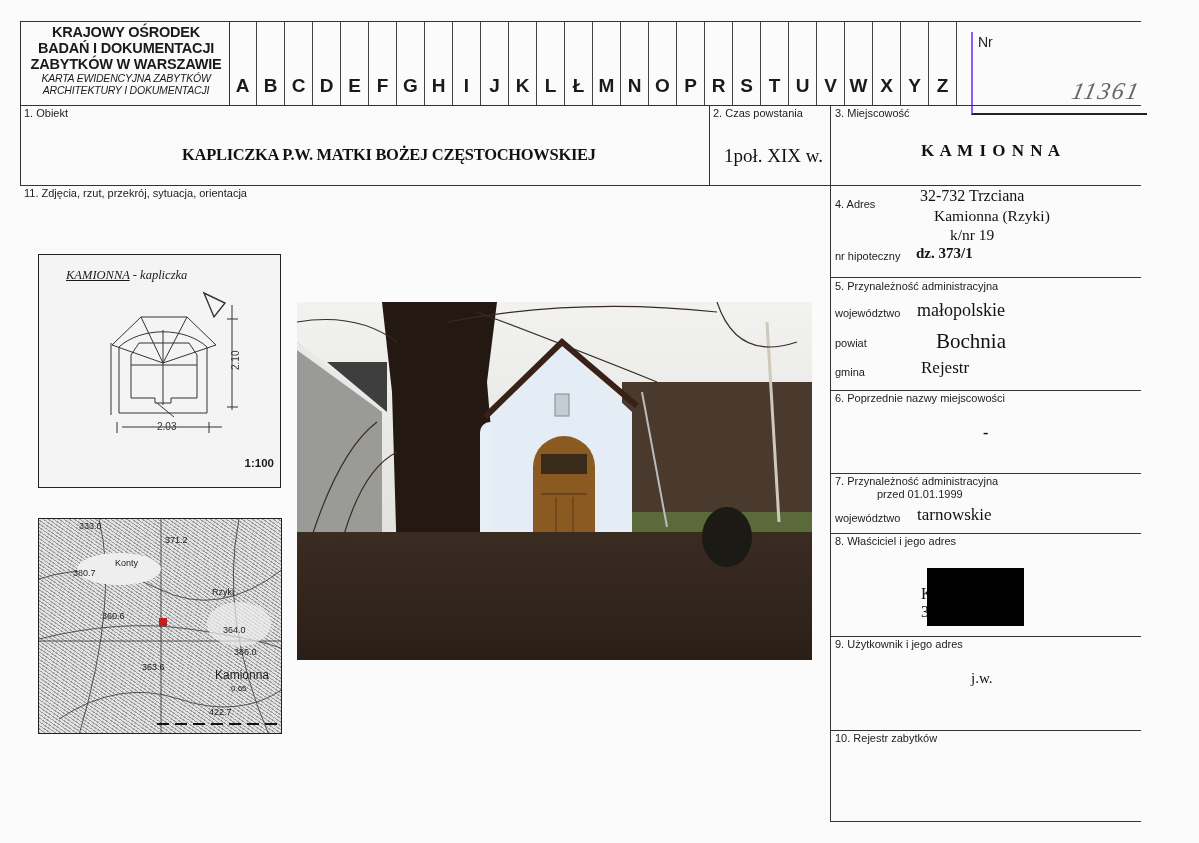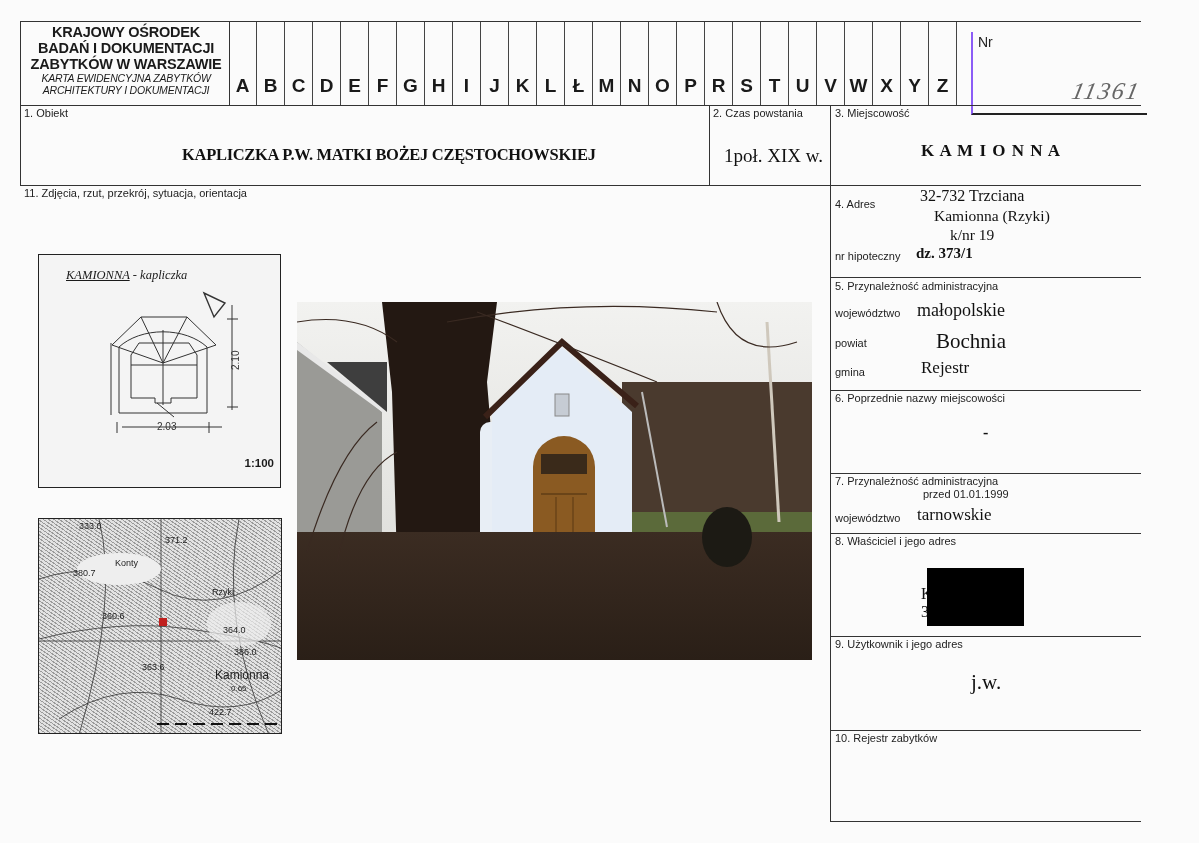--- a/index.html
+++ b/index.html
@@ -266,30 +266,30 @@
 <div class="val" style="left:936px; top:329px; font-size:21px;">Bochnia</div>
 <span class="lbl" style="left:835px; top:366px;">gmina</span>
 <div class="val" style="left:921px; top:358px; font-size:17px;">Rejestr</div>
 
 <div class="hl" style="left:830px; top:390px; width:311px;"></div>
 <span class="lbl" style="left:835px; top:392px;">6. Poprzednie nazwy miejscowości</span>
 <div class="val" style="left:983px; top:424px; font-size:16px; font-weight:bold;">-</div>
 
 <div class="hl" style="left:830px; top:473px; width:311px;"></div>
 <span class="lbl" style="left:835px; top:475px;">7. Przynależność administracyjna</span>
-<span class="lbl" style="left:891px; top:488px;padding-left:32px;">przed 01.01.1999</span>
+<span class="lbl" style="left:845px; top:488px;padding-left:32px;">przed 01.01.1999</span>
 <span class="lbl" style="left:835px; top:512px;">województwo</span>
 <div class="val" style="left:917px; top:505px; font-size:17px;">tarnowskie</div>
 
 <div class="hl" style="left:830px; top:533px; width:311px;"></div>
 <span class="lbl" style="left:835px; top:535px;">8. Właściciel i jego adres</span>
 <div class="val" style="left:921px; top:585px; font-size:16px;">K<br>3</div>
 <div class="redact"></div>
 
 <div class="hl" style="left:830px; top:636px; width:311px;"></div>
 <span class="lbl" style="left:835px; top:638px;">9. Użytkownik i jego adres</span>
-<div class="val" style="left:971px; top:670px; font-size:21px;">j.w.</div>
+<div class="val" style="left:971px; top:670px; font-size:15px;">j.w.</div>
 
 <div class="hl" style="left:830px; top:730px; width:311px;"></div>
 <span class="lbl" style="left:835px; top:732px;">10. Rejestr zabytków</span>
 <div class="val" style="left:900px; top:770px; font-size:16px;"></div>
 
 <div class="hl" style="left:830px; top:821px; width:311px;"></div>
 
 </body></html>

